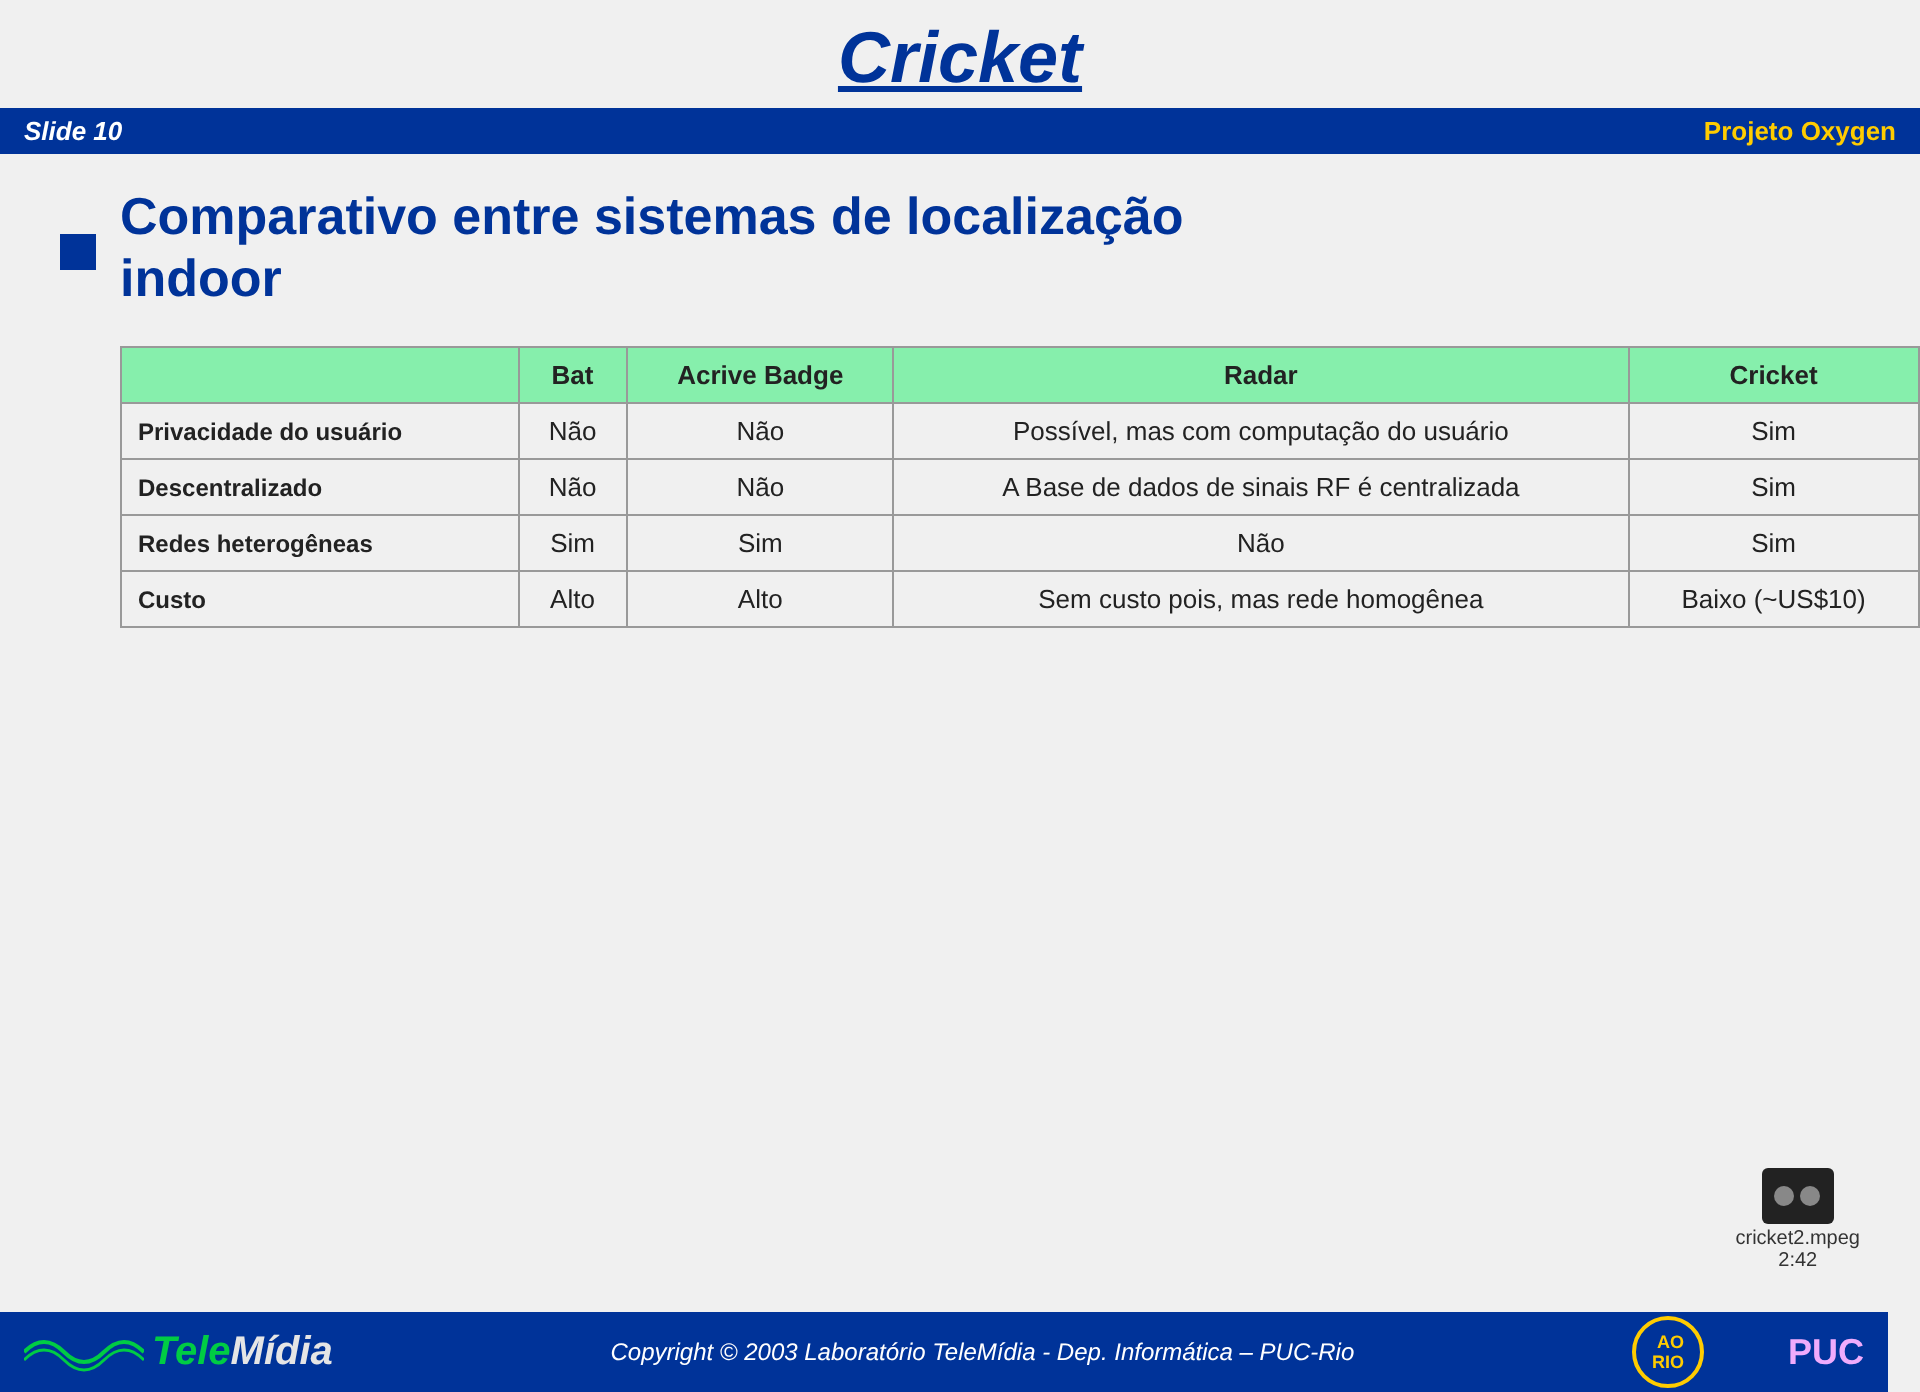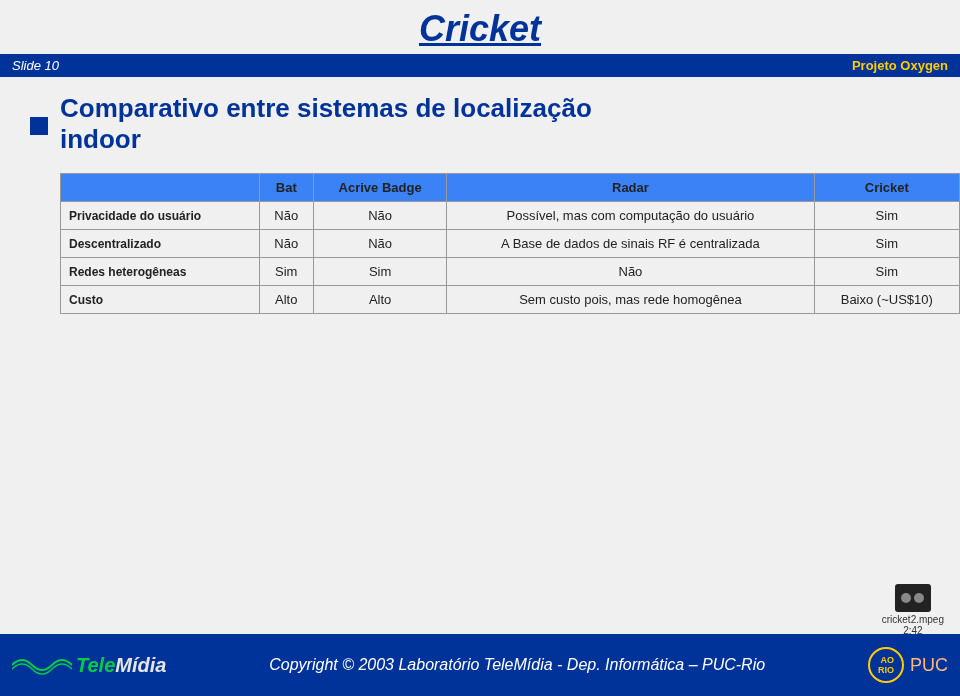--- a/index.html
+++ b/index.html
@@ -34,21 +34,21 @@
       background: #003399;
       display: flex;
       justify-content: space-between;
       align-items: center;
       padding: 4px 12px;
     }
 
     .slide-label {
       color: white;
       font-size: 13px;
-      font-weight: normal;
+      font-weight: bold;
       font-style: italic;
       text-align: right;
     }
 
     .project-label {
       color: #ffcc00;
       font-size: 13px;
       font-weight: bold;
     }
 
@@ -93,41 +93,41 @@
       padding: 6px 8px;
       text-align: center;
       vertical-align: middle;
       color: #222;
       background: #f0f0f0;
     }
 
     .comparison-table th {
       font-weight: bold;
       font-size: 13px;
-      background: #3b82f6;
+      background: #86efac;
     }
 
     .comparison-table td:first-child {
       text-align: left;
       font-weight: bold;
       font-size: 12px;
     }
 
     
     .footer {
       position: absolute;
       bottom: 0;
       left: 0;
-      right: 0;
+      right: 16px;
       background: #003399;
       display: flex;
       align-items: center;
       justify-content: space-between;
       padding: 4px 12px;
-      height: 62px;
+      height: 40px;
     }
 
     .footer-logo-telemedia {
       display: flex;
       align-items: center;
     }
 
     .footer-logo-telemedia .tele {
       color: #00cc44;
       font-size: 20px;
@@ -143,21 +143,21 @@
     }
 
     .footer-wave {
       width: 60px;
       height: 20px;
       margin-right: 4px;
     }
 
     .footer-copyright {
       color: white;
-      font-size: 16px;
+      font-size: 12px;
       font-style: italic;
     }
 
     .footer-puc {
       display: flex;
       align-items: center;
       gap: 6px;
     }
 
     .puc-circle {
@@ -169,29 +169,30 @@
       display: flex;
       align-items: center;
       justify-content: center;
       color: #ffcc00;
       font-size: 9px;
       font-weight: bold;
       text-align: right;
     }
 
     .puc-text {
-      color: #fdba74;
+      color: #f0abfc;
       font-size: 18px;
-      font-weight: normal;
+      font-weight: bold;
+      margin-left: 36px;
     }
 
     
     .video-icon-area {
       position: absolute;
-      right: 16px;
+      right: 30px;
       bottom: 60px;
       display: flex;
       flex-direction: column;
       align-items: center;
     }
 
     .video-icon {
       width: 36px;
       height: 28px;
       background: #222;

